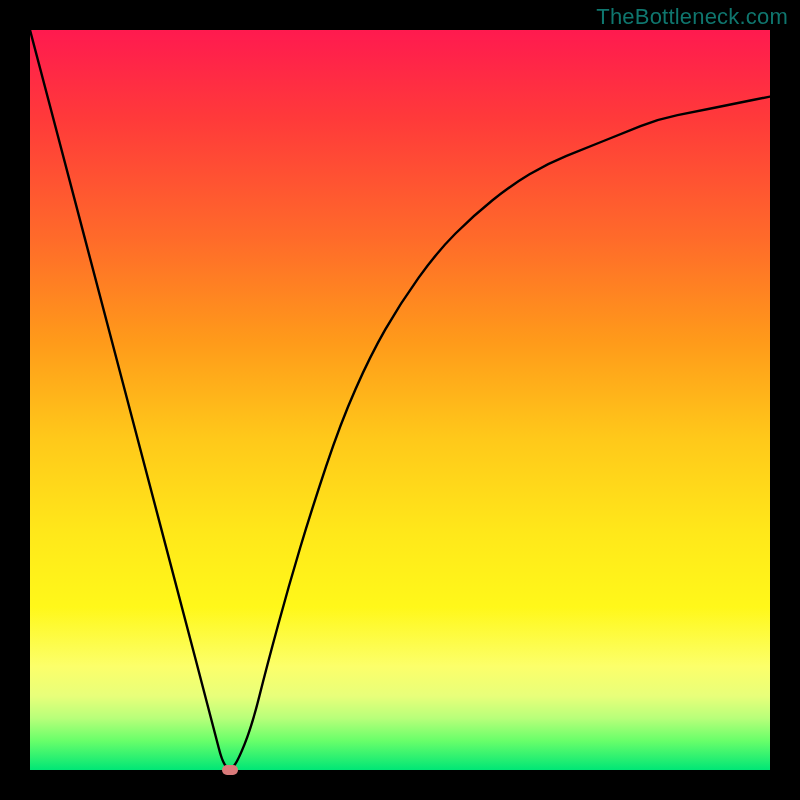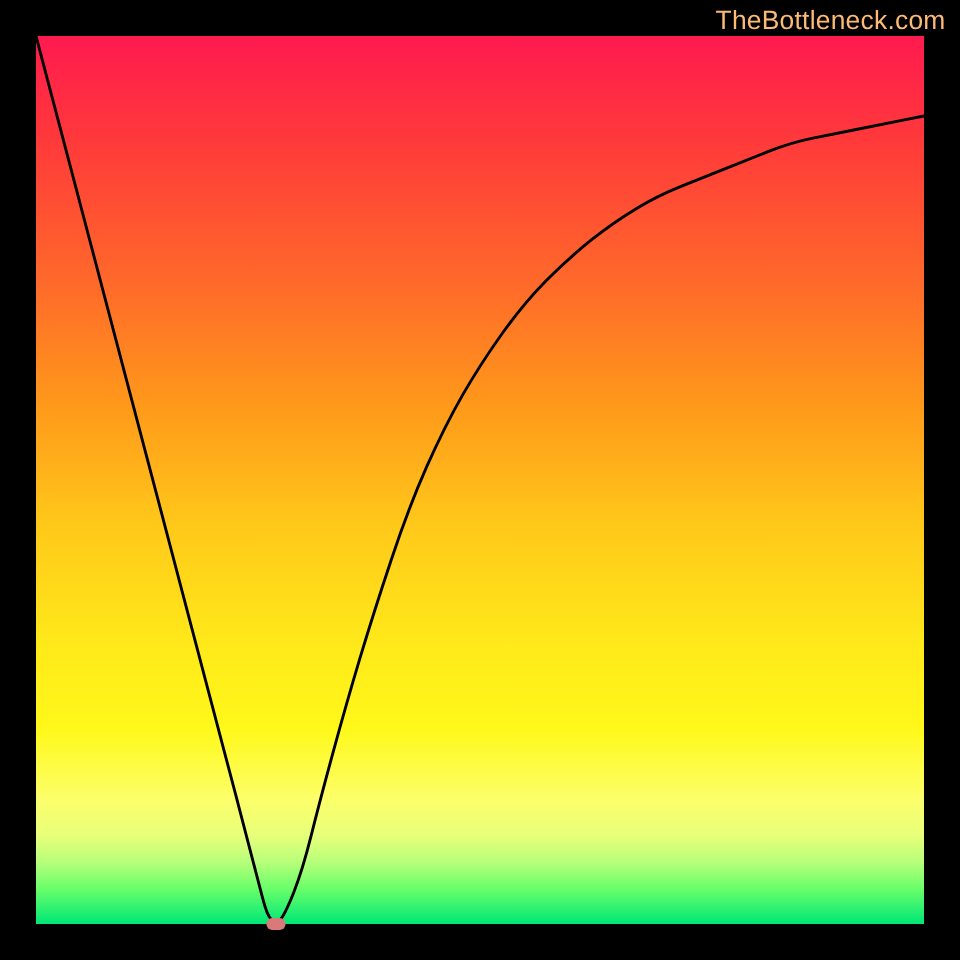--- a/index.html
+++ b/index.html
@@ -35,21 +35,21 @@
       #e8ff7a 90%,
       #b8ff7a 93%,
       #6aff6a 96%,
       #00e676 100%
     );
   }
   .attribution {
     position: absolute;
     top: 4px;
     right: 12px;
-    color: #fdba74;
+    color: #0f766e;
     font-size: 22px;
     font-weight: 500;
     letter-spacing: 0.2px;
   }
   svg.curve {
     position: absolute;
     left: 0;
     top: 0;
     width: 740px;
     height: 740px;

